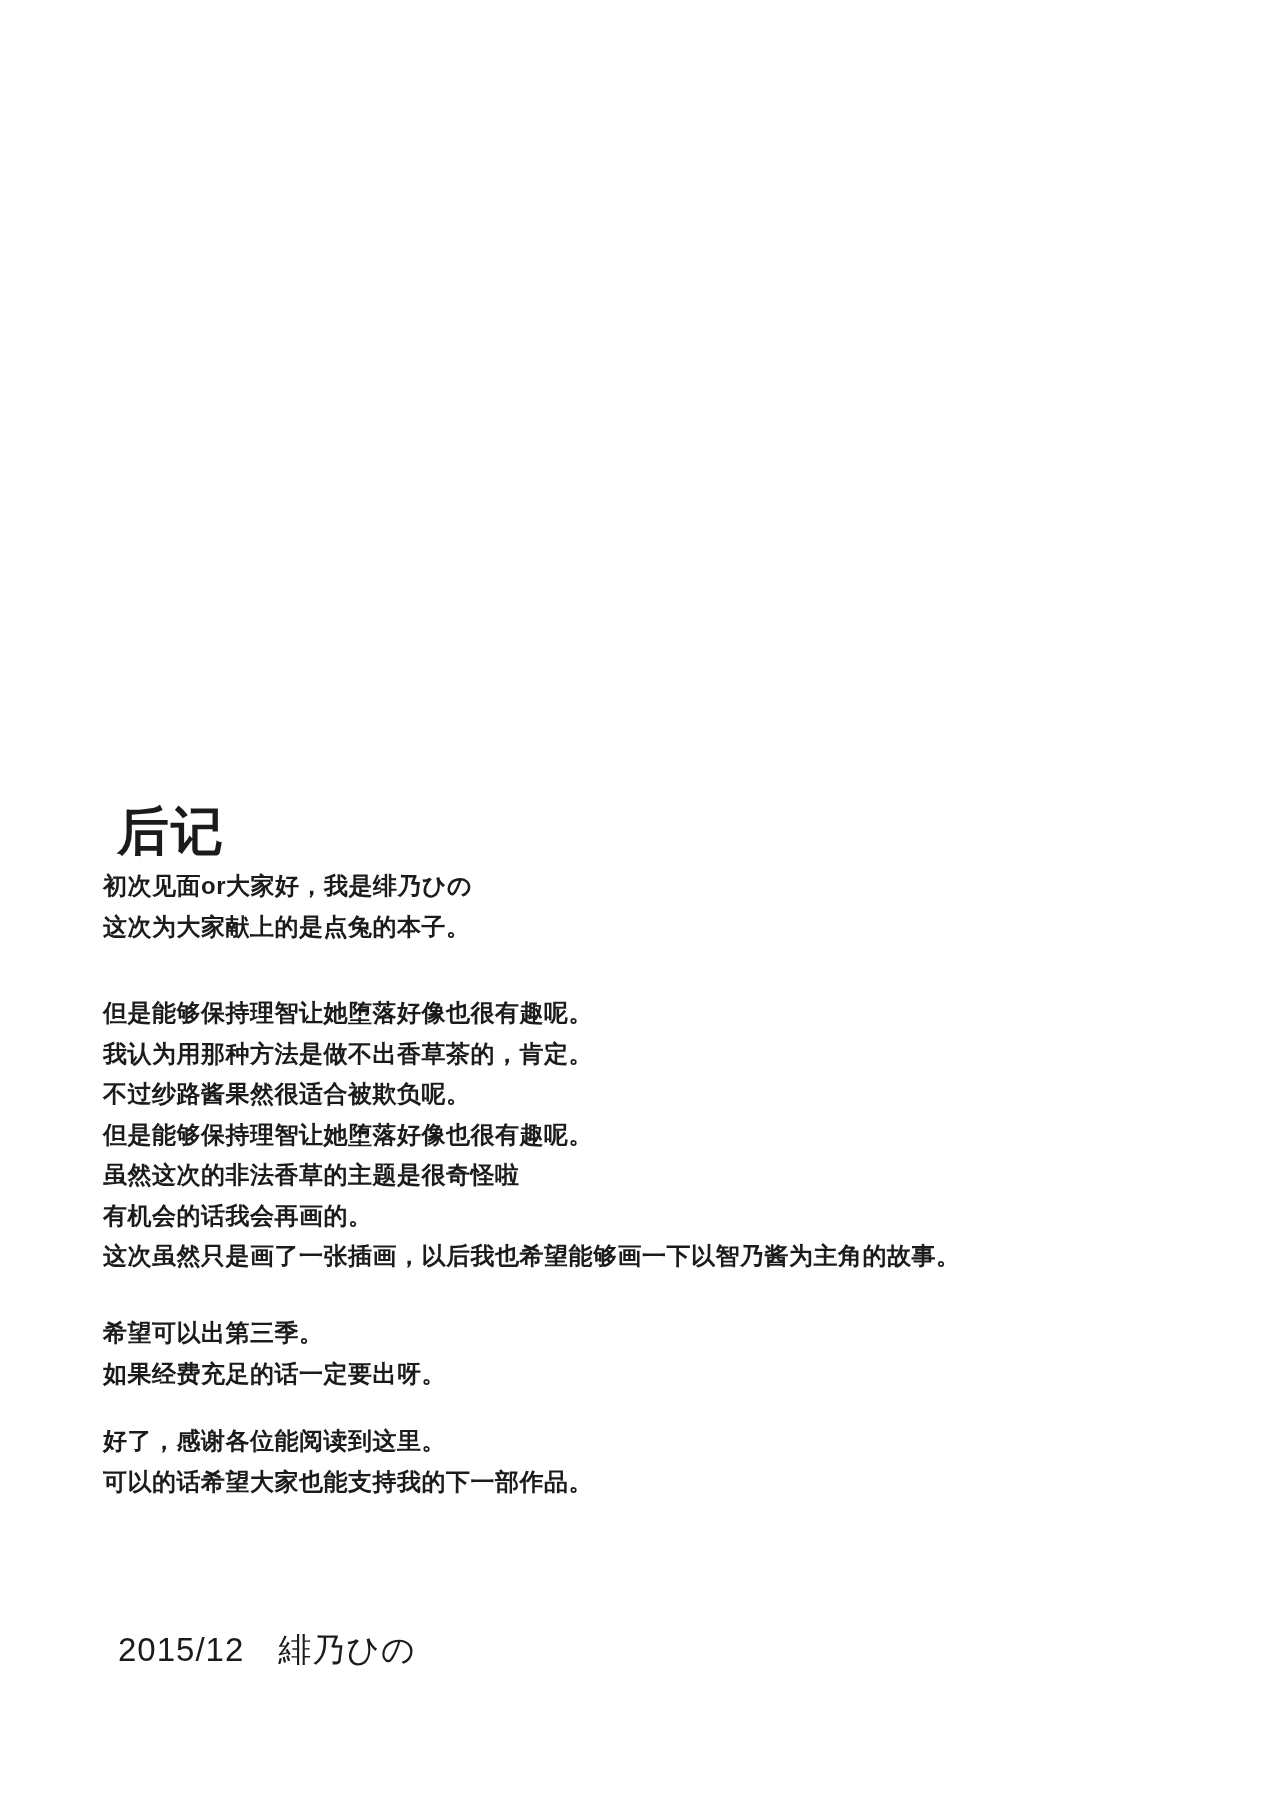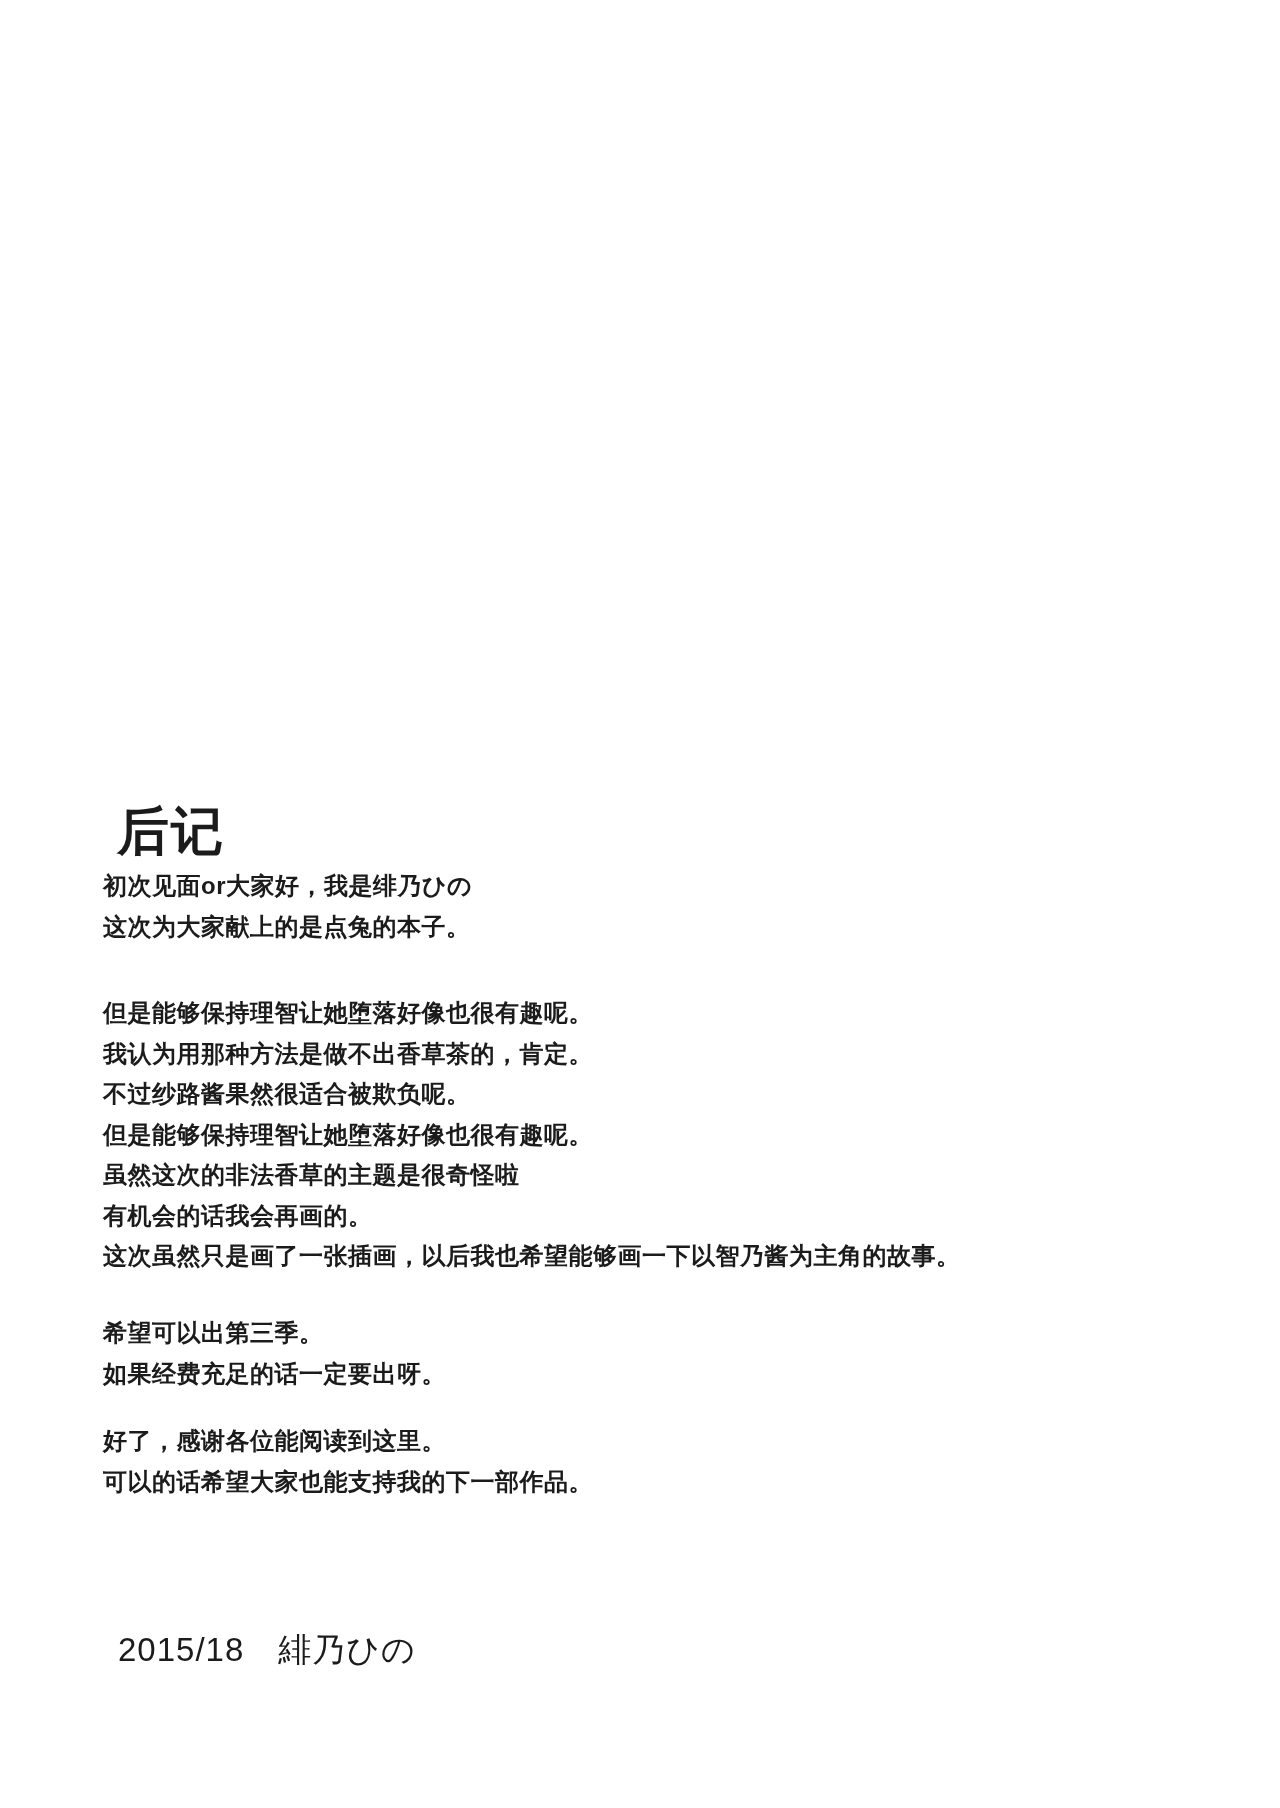--- a/index.html
+++ b/index.html
@@ -76,15 +76,15 @@
   <div class="para para-season">
     <div class="line">希望可以出第三季。</div>
     <div class="line">如果经费充足的话一定要出呀。</div>
   </div>
 
   <div class="para para-closing">
     <div class="line">好了，感谢各位能阅读到这里。</div>
     <div class="line">可以的话希望大家也能支持我的下一部作品。</div>
   </div>
 
-  <div class="signature">2015/18　緋乃ひの</div>
+  <div class="signature">2015/12　緋乃ひの</div>
 
 </div>
 
 </body></html>

